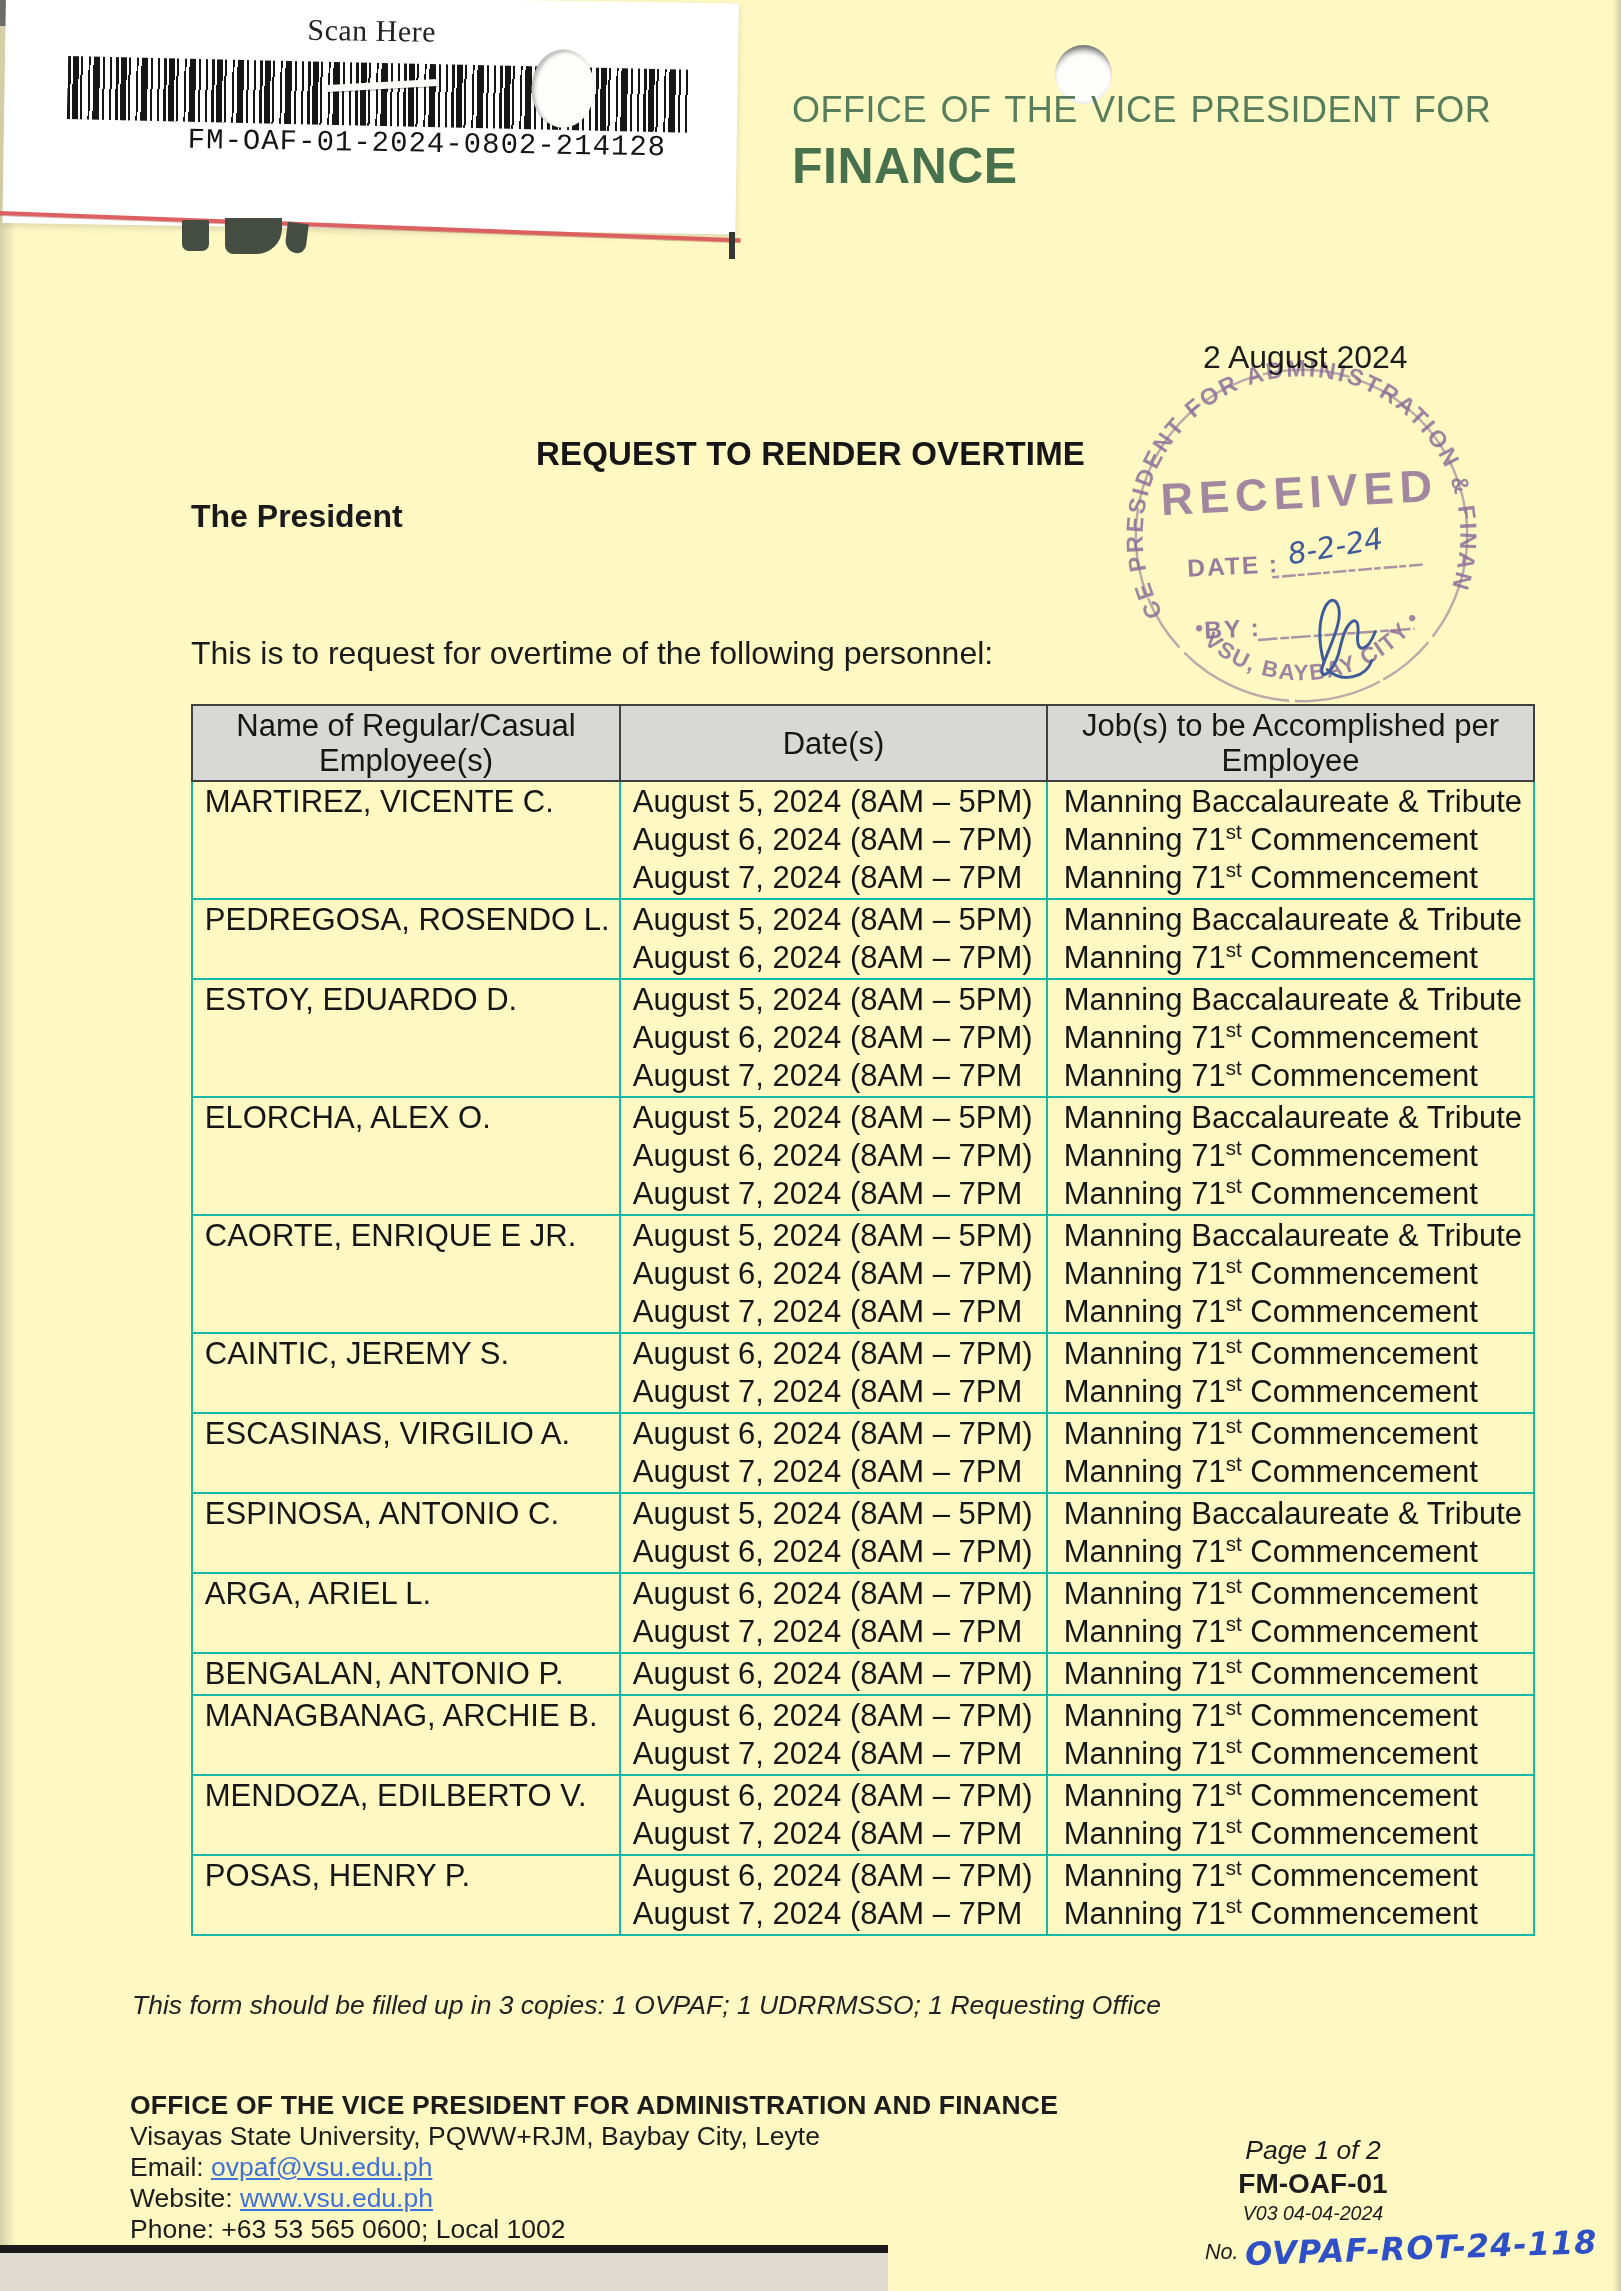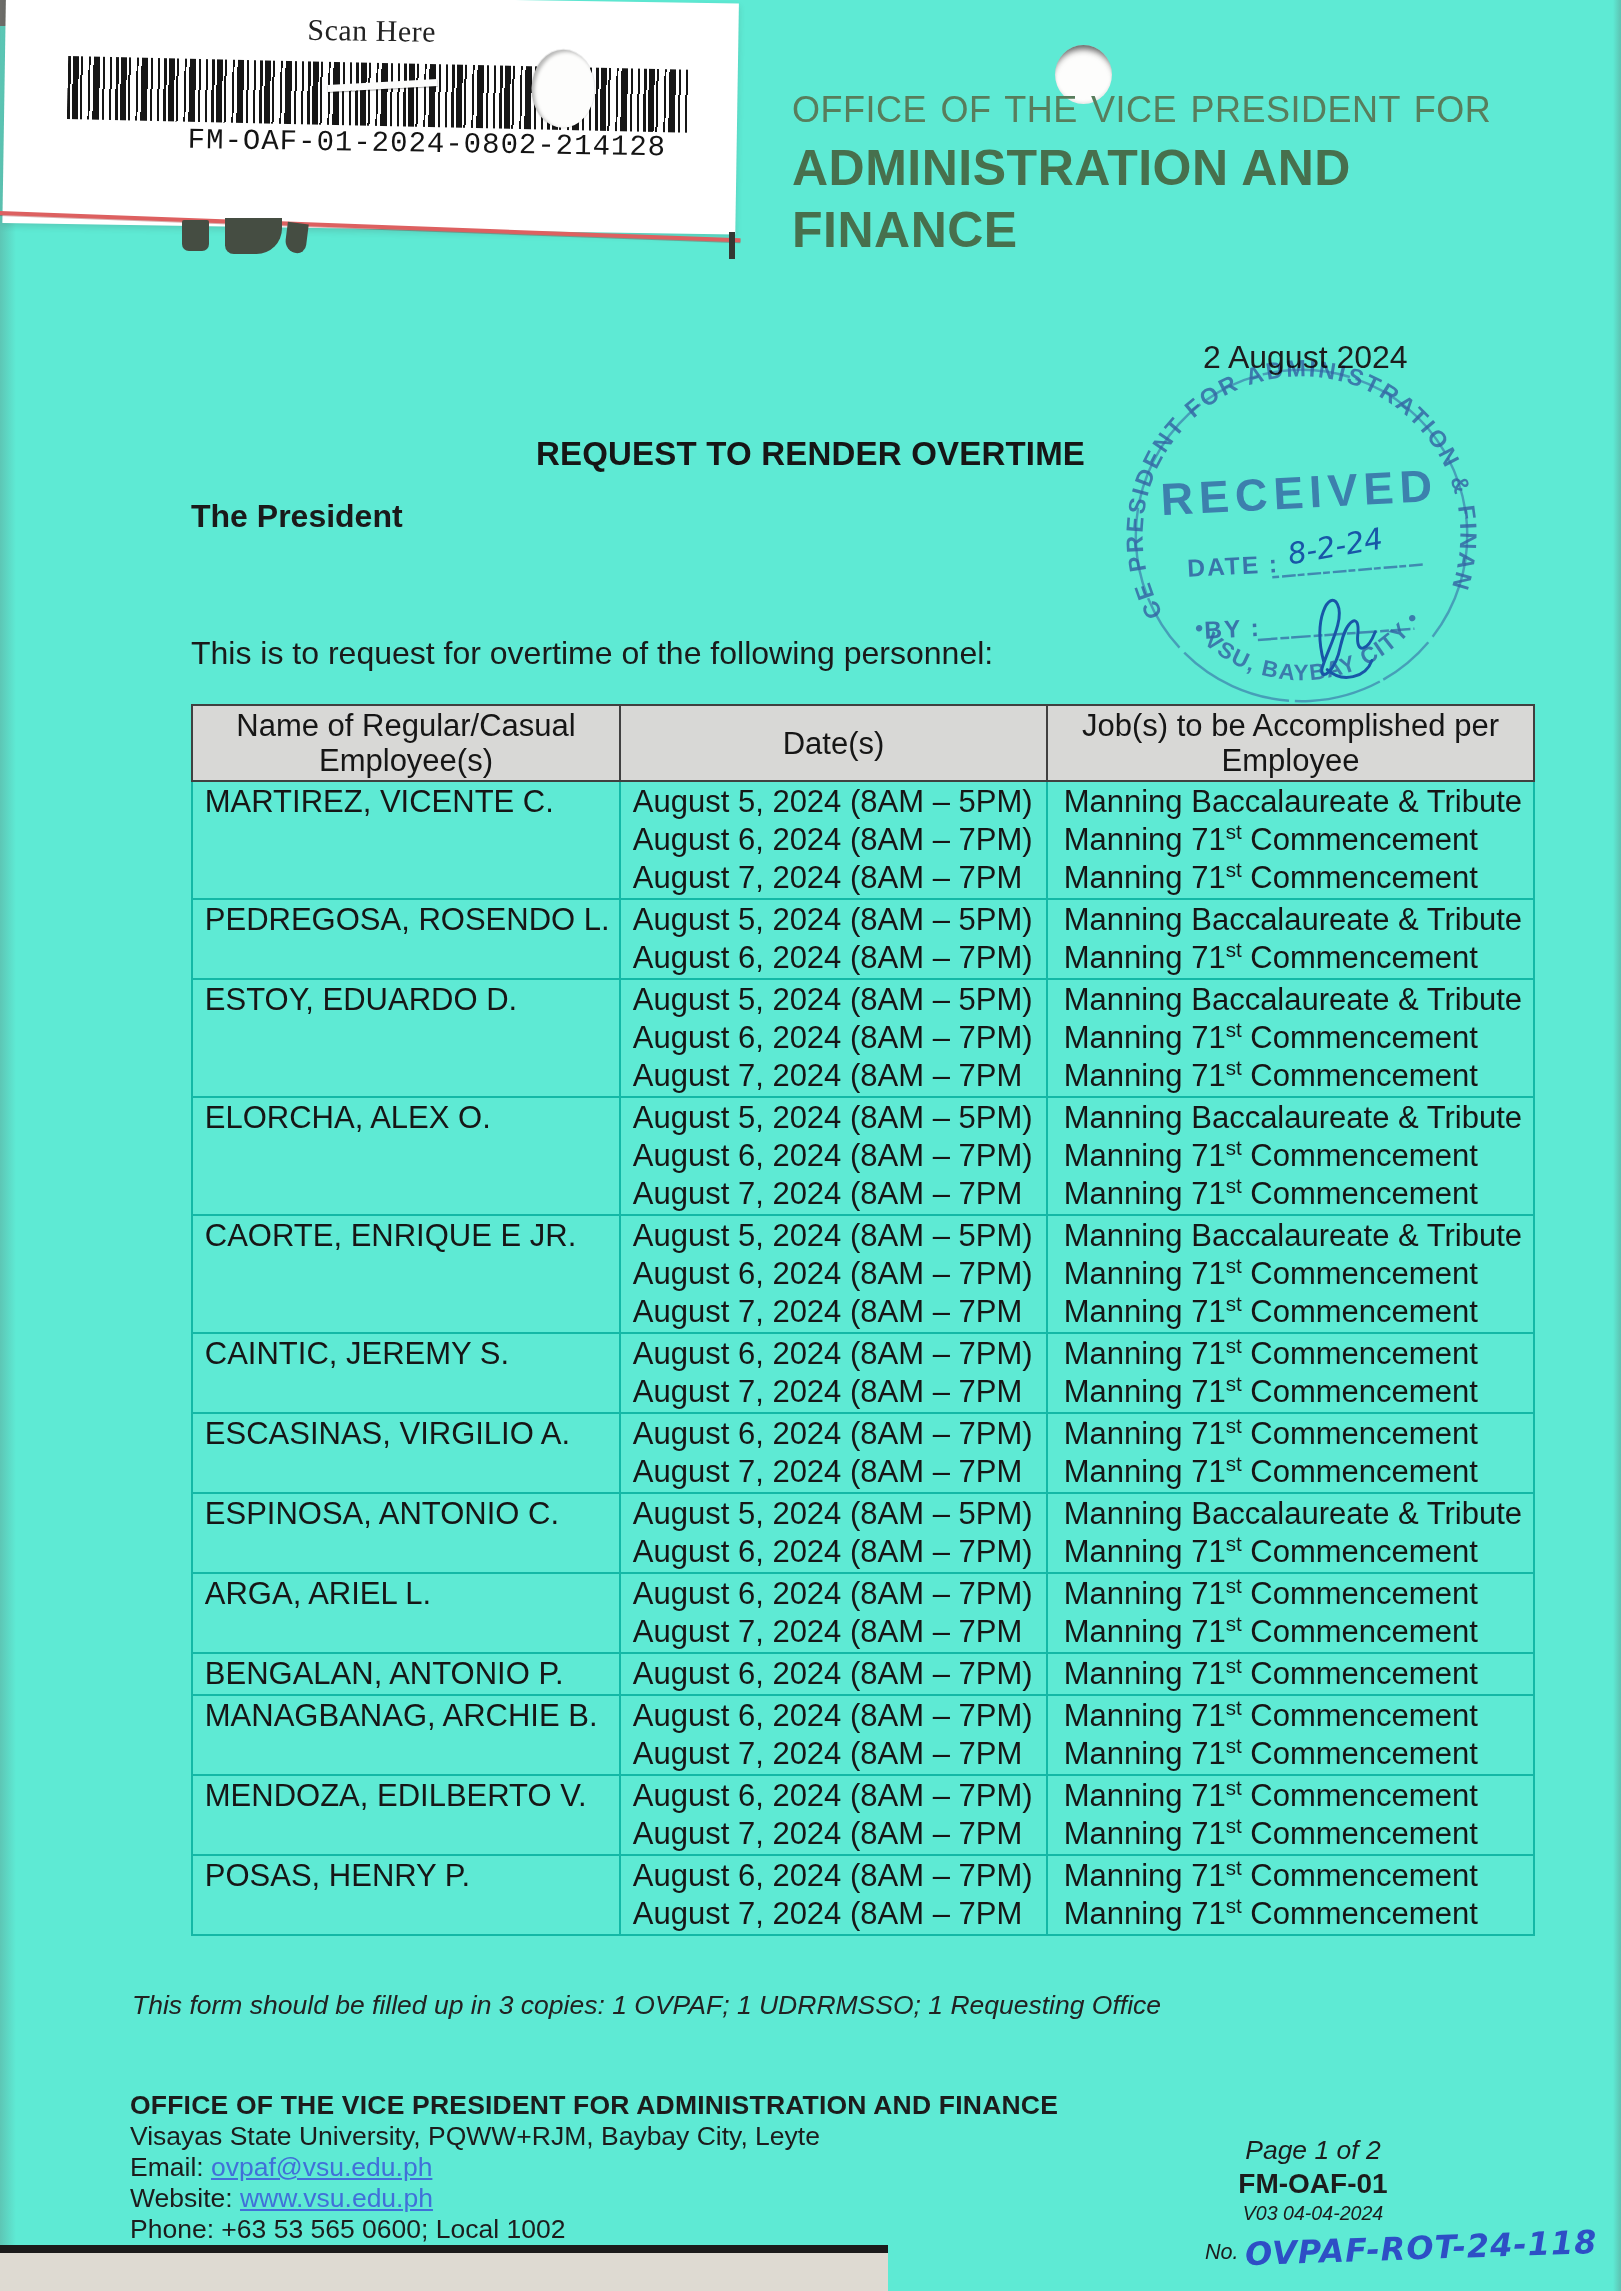--- a/index.html
+++ b/index.html
@@ -1,18 +1,18 @@
 <!DOCTYPE html>
 <html><head>
 <meta charset="utf-8">
 <style>
   html,body{margin:0;padding:0;background:#888;}
   .page{
     position:relative;width:1621px;height:2292px;margin:0 auto;
-    background:#5eead4;overflow:hidden;
+    background:#fef9c3;overflow:hidden;
     font-family:"Liberation Sans",sans-serif;color:#1a1a1a;
   }
   
   .edge-left{position:absolute;left:0;top:0;width:15.7px;height:100%;
     background:linear-gradient(90deg,rgba(90,90,88,.25),rgba(0,0,0,0));}
   .edge-right{position:absolute;right:0;top:0;width:7.8px;height:100%;
     background:linear-gradient(270deg,rgba(90,90,88,.28),rgba(0,0,0,0));}
   .corner-notch{position:absolute;left:0;top:0;width:11.8px;height:25.5px;background:#6e6e6a;}
   .bottom-bar{position:absolute;left:0;top:2245px;width:888px;height:8.8px;background:#1b1b1b;}
   .bottom-strip{position:absolute;left:0;top:2253px;width:888px;height:38px;background:#dedad2;}
@@ -105,21 +105,20 @@
   <div class="shadow-dash-b"></div>
   <div class="logo-fragment">
     <div class="fa"></div>
       <div class="fb"></div>
       <div class="fc"></div>
   </div>
 
   <div class="punch-hole hole-top"></div>
   <div class="letterhead">
     <div class="lh1">OFFICE OF THE VICE PRESIDENT FOR</div>
-    <div class="lh2">ADMINISTRATION AND</div>
     <div class="lh3">FINANCE</div>
   </div>
   <div class="date-line">2 August 2024</div>
 
   <div class="stamp">
     <svg width="353" height="353" viewBox="0 0 360 360">
       <circle cx="180" cy="180" r="169" fill="none" stroke="#7d5cbe" stroke-width="2.5" stroke-opacity=".55" stroke-dasharray="120 7 60 4 90 6"></circle>
       <defs>
         <path id="arcTop" d="M 34 250 A 162 162 0 1 1 326 250" fill="none"></path>
         <path id="arcBottom" d="M 56 262 A 150 150 0 0 0 304 262" fill="none"></path>

